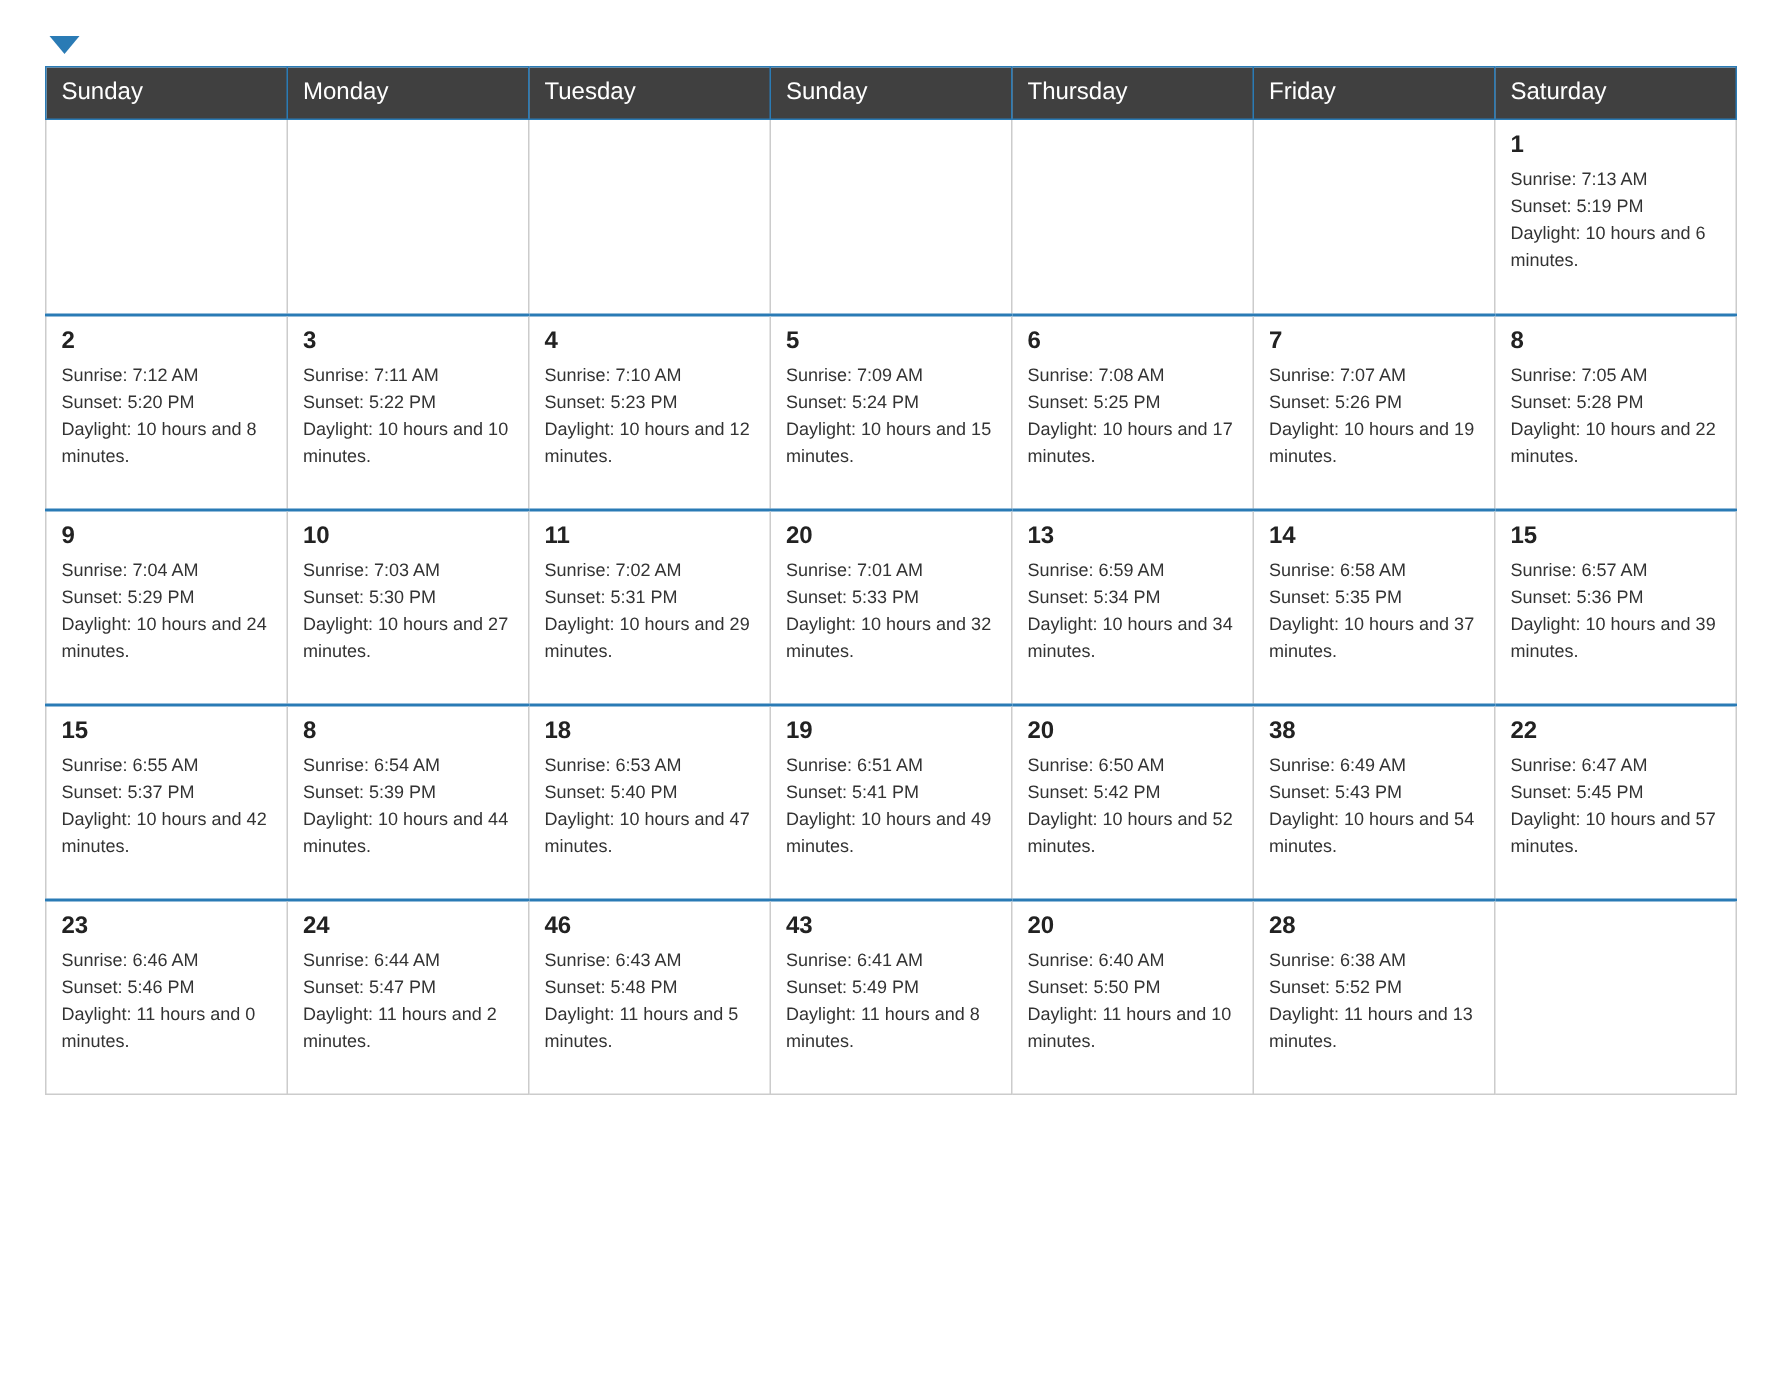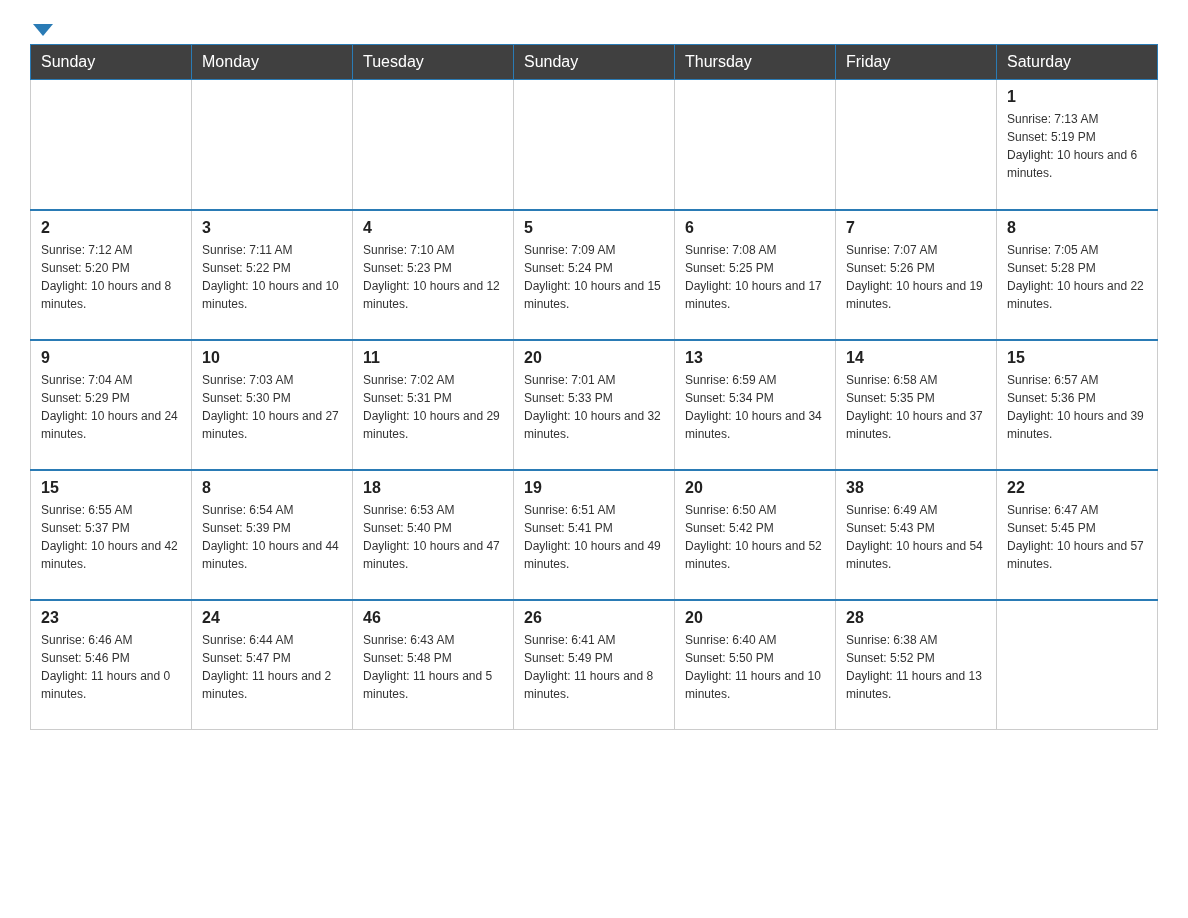--- a/index.html
+++ b/index.html
@@ -238,21 +238,21 @@
         </td>
         <td>
           <span class="day-number">24</span>
           <div class="day-info">Sunrise: 6:44 AM<br>Sunset: 5:47 PM<br>Daylight: 11 hours and 2 minutes.</div>
         </td>
         <td>
           <span class="day-number">46</span>
           <div class="day-info">Sunrise: 6:43 AM<br>Sunset: 5:48 PM<br>Daylight: 11 hours and 5 minutes.</div>
         </td>
         <td>
-          <span class="day-number">26</span>
+          <span class="day-number">43</span>
           <div class="day-info">Sunrise: 6:41 AM<br>Sunset: 5:49 PM<br>Daylight: 11 hours and 8 minutes.</div>
         </td>
         <td>
           <span class="day-number">20</span>
           <div class="day-info">Sunrise: 6:40 AM<br>Sunset: 5:50 PM<br>Daylight: 11 hours and 10 minutes.</div>
         </td>
         <td>
           <span class="day-number">28</span>
           <div class="day-info">Sunrise: 6:38 AM<br>Sunset: 5:52 PM<br>Daylight: 11 hours and 13 minutes.</div>
         </td>

